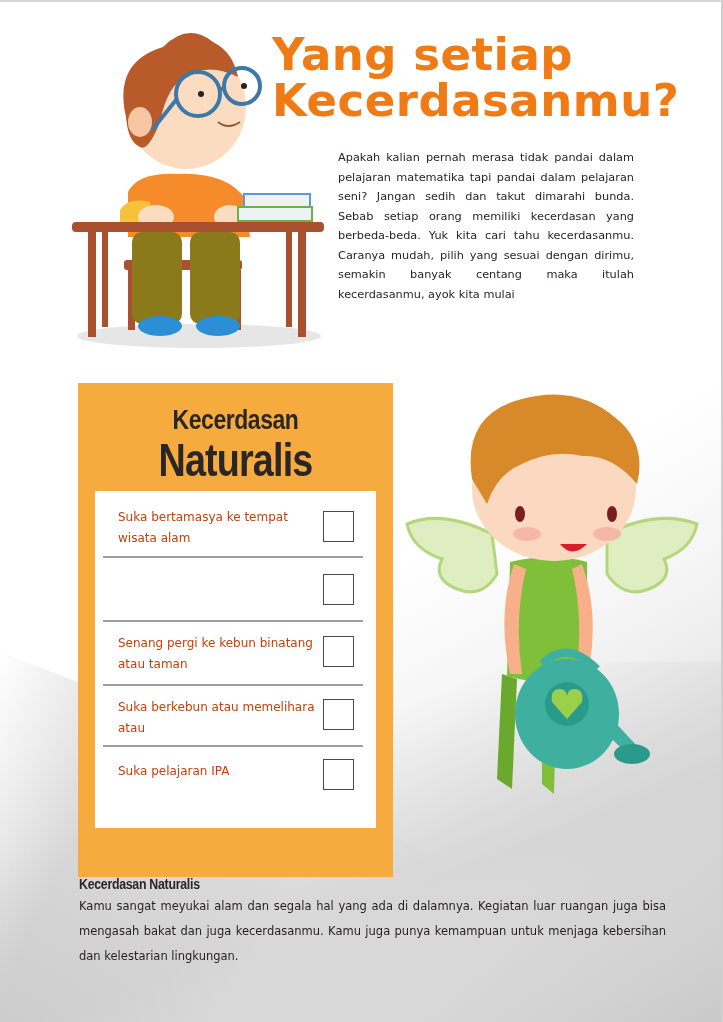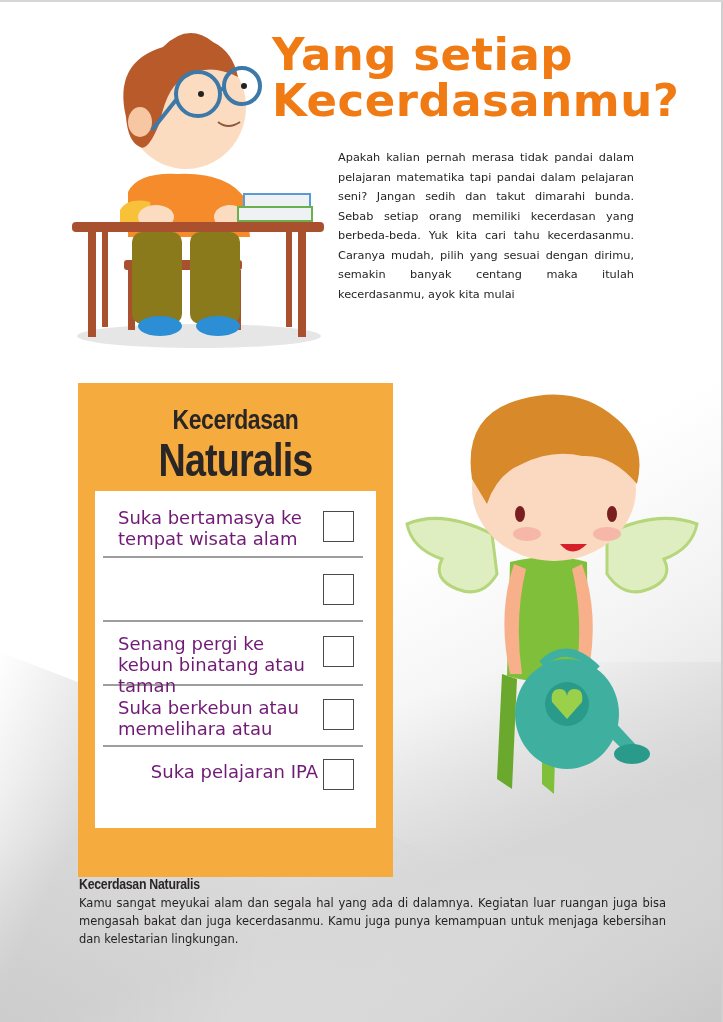--- a/index.html
+++ b/index.html
@@ -62,44 +62,44 @@
     transform:scaleX(0.82);
   }
   .card-inner {
     position:absolute; left:17px; top:108px; width:281px; height:337px;
     background:#ffffff;
   }
   .item {
     position:absolute; left:8px; width:260px;
     border-bottom:2px solid #9e9e9e;
   }
-  .item.last { border-bottom:none;text-align:right; }
+  .item.last { border-bottom:none; }
   .item-label {
     position:absolute; left:15px; top:0;
-    font-family:"DejaVu Sans", sans-serif; font-size:18px; line-height:21px;
-    color:#701a75; width:200px;
+    font-family:"DejaVu Sans", sans-serif; font-size:12px; line-height:21px;
+    color:#c2410c; width:200px;
   }
   .checkbox {
     position:absolute; left:220px; width:31px; height:31px;
     border:1.5px solid #4a4a4a; background:#fff; box-sizing:border-box;
   }
 
   
   .angel { position:absolute; left:402px; top:382px; width:300px; height:412px; }
 
   
   .desc-title {
     position:absolute; left:79px; top:874px;
     font-family:"Liberation Sans", sans-serif; font-weight:bold; font-size:14px;
     color:#2a2626; transform:scaleX(0.88); transform-origin:left;
     letter-spacing:-0.3px;
   }
   .desc-body {
     position:absolute; left:79px; top:892px; width:587px;
-    font-family:"DejaVu Sans", sans-serif; font-size:11.5px; line-height:18px;
+    font-family:"DejaVu Sans", sans-serif; font-size:11.5px; line-height:25px;
     color:#231f20; text-align:justify;
   }
 </style>
 </head>
 <body>
 
 <div class="page">
   <div class="shade"></div>
 
   <svg class="boy" viewBox="0 0 262 330">

